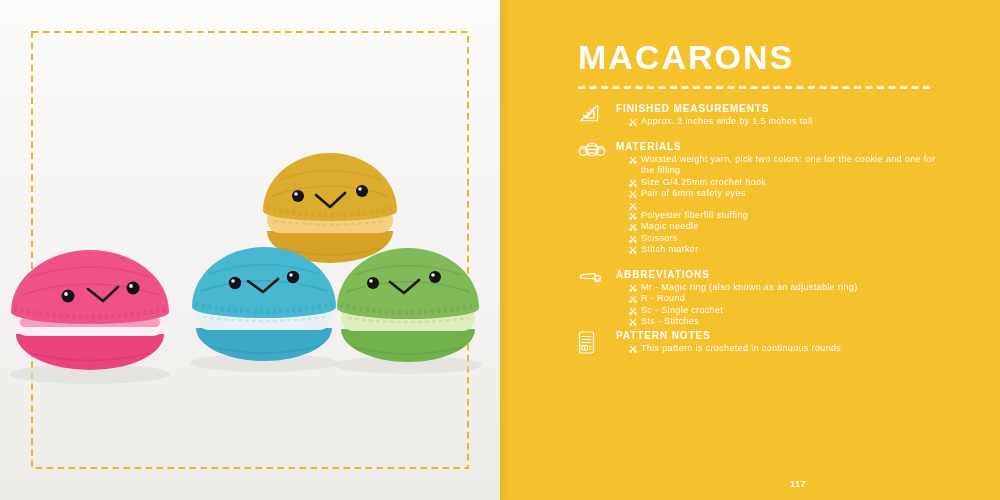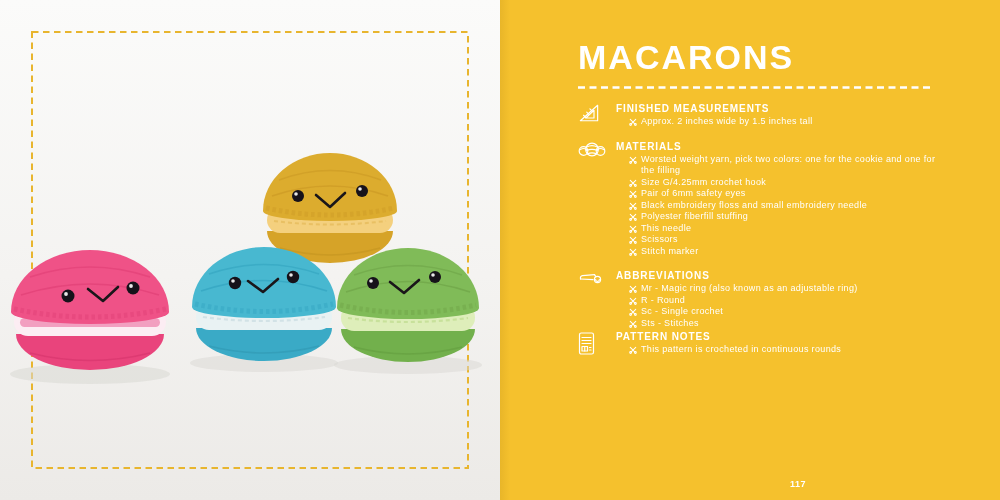--- a/index.html
+++ b/index.html
@@ -226,39 +226,38 @@
                   </svg>
                 <span class="li-text">Pair of 6mm safety eyes</span>
               </li>
               <li>
                 <svg class="bullet" width="8" height="8" viewBox="0 0 10 10" fill="none" stroke="#ffffff" stroke-width="1.3" stroke-linecap="round">
                     <path d="M2.8,7.2 L8.4,1.6"></path>
                     <path d="M1.6,1.6 L7.2,7.2"></path>
                     <circle cx="2" cy="8.1" r="1.1"></circle>
                     <circle cx="8" cy="8.1" r="1.1"></circle>
                   </svg>
-                <span class="li-text">Black embroidery floss and small embroidery needle</span>
               </li>
               <li>
                 <svg class="bullet" width="8" height="8" viewBox="0 0 10 10" fill="none" stroke="#ffffff" stroke-width="1.3" stroke-linecap="round">
                     <path d="M2.8,7.2 L8.4,1.6"></path>
                     <path d="M1.6,1.6 L7.2,7.2"></path>
                     <circle cx="2" cy="8.1" r="1.1"></circle>
                     <circle cx="8" cy="8.1" r="1.1"></circle>
                   </svg>
                 <span class="li-text">Polyester fiberfill stuffing</span>
               </li>
               <li>
                 <svg class="bullet" width="8" height="8" viewBox="0 0 10 10" fill="none" stroke="#ffffff" stroke-width="1.3" stroke-linecap="round">
                     <path d="M2.8,7.2 L8.4,1.6"></path>
                     <path d="M1.6,1.6 L7.2,7.2"></path>
                     <circle cx="2" cy="8.1" r="1.1"></circle>
                     <circle cx="8" cy="8.1" r="1.1"></circle>
                   </svg>
-                <span class="li-text">This needle</span>
+                <span class="li-text">Magic needle</span>
               </li>
               <li>
                 <svg class="bullet" width="8" height="8" viewBox="0 0 10 10" fill="none" stroke="#ffffff" stroke-width="1.3" stroke-linecap="round">
                     <path d="M2.8,7.2 L8.4,1.6"></path>
                     <path d="M1.6,1.6 L7.2,7.2"></path>
                     <circle cx="2" cy="8.1" r="1.1"></circle>
                     <circle cx="8" cy="8.1" r="1.1"></circle>
                   </svg>
                 <span class="li-text">Scissors</span>
               </li>

